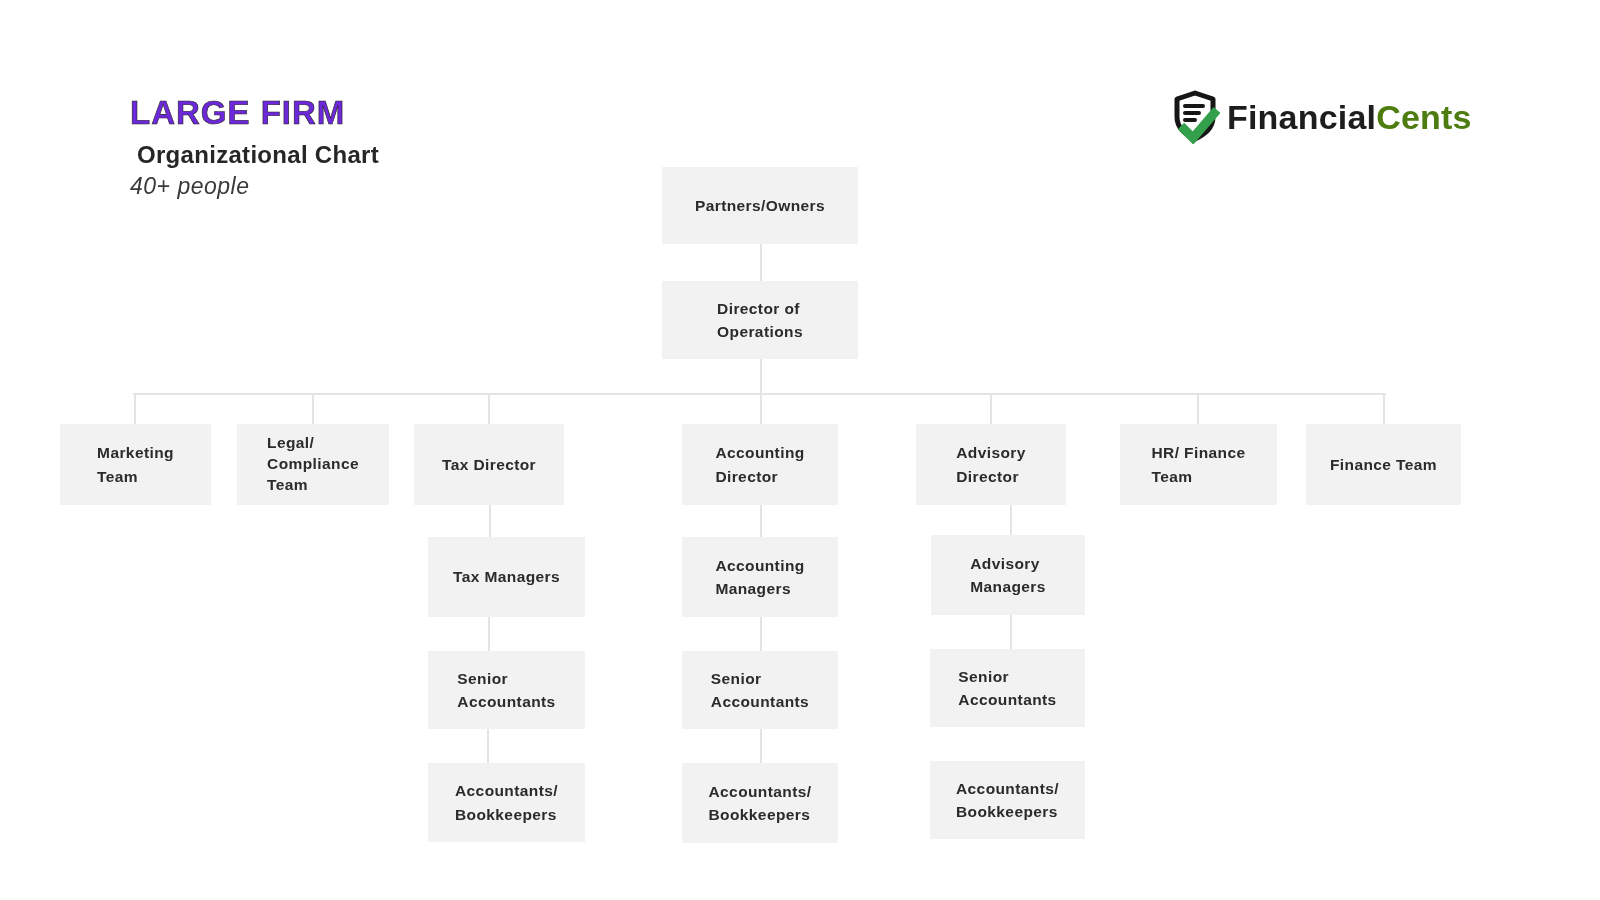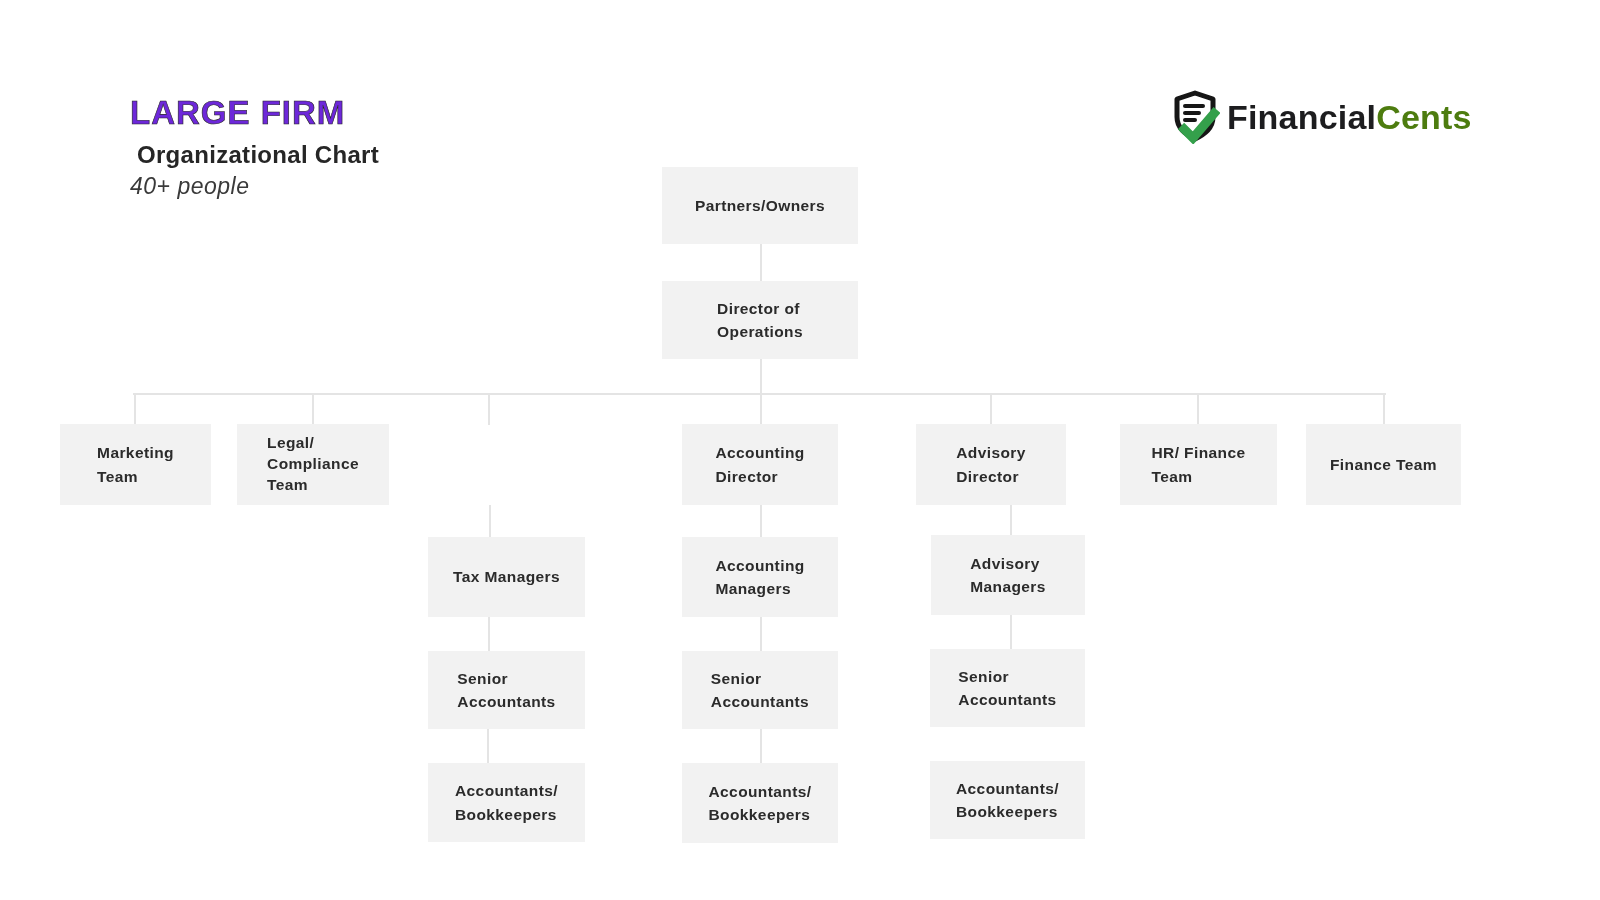--- a/index.html
+++ b/index.html
@@ -107,20 +107,21 @@
   <div class="node" style="left:662px; top:281px; width:196px; height:78px;">Director of
 Operations</div>
 
   <div class="node" style="left:60px; top:424px; width:151px; height:81px;">Marketing
 Team</div>
 
   <div class="node" style="left:237px; top:424px; width:152px; height:81px; line-height:1.35;">Legal/
 Compliance
 Team</div>
 
+  <div class="node" style="left:414px; top:424px; width:150px; height:81px;">Tax Director</div>
 
   <div class="node" style="left:682px; top:424px; width:156px; height:81px;">Accounting
 Director</div>
 
   <div class="node" style="left:916px; top:424px; width:150px; height:81px;">Advisory
 Director</div>
 
   <div class="node" style="left:1120px; top:424px; width:157px; height:81px;">HR/ Finance
 Team</div>
 

